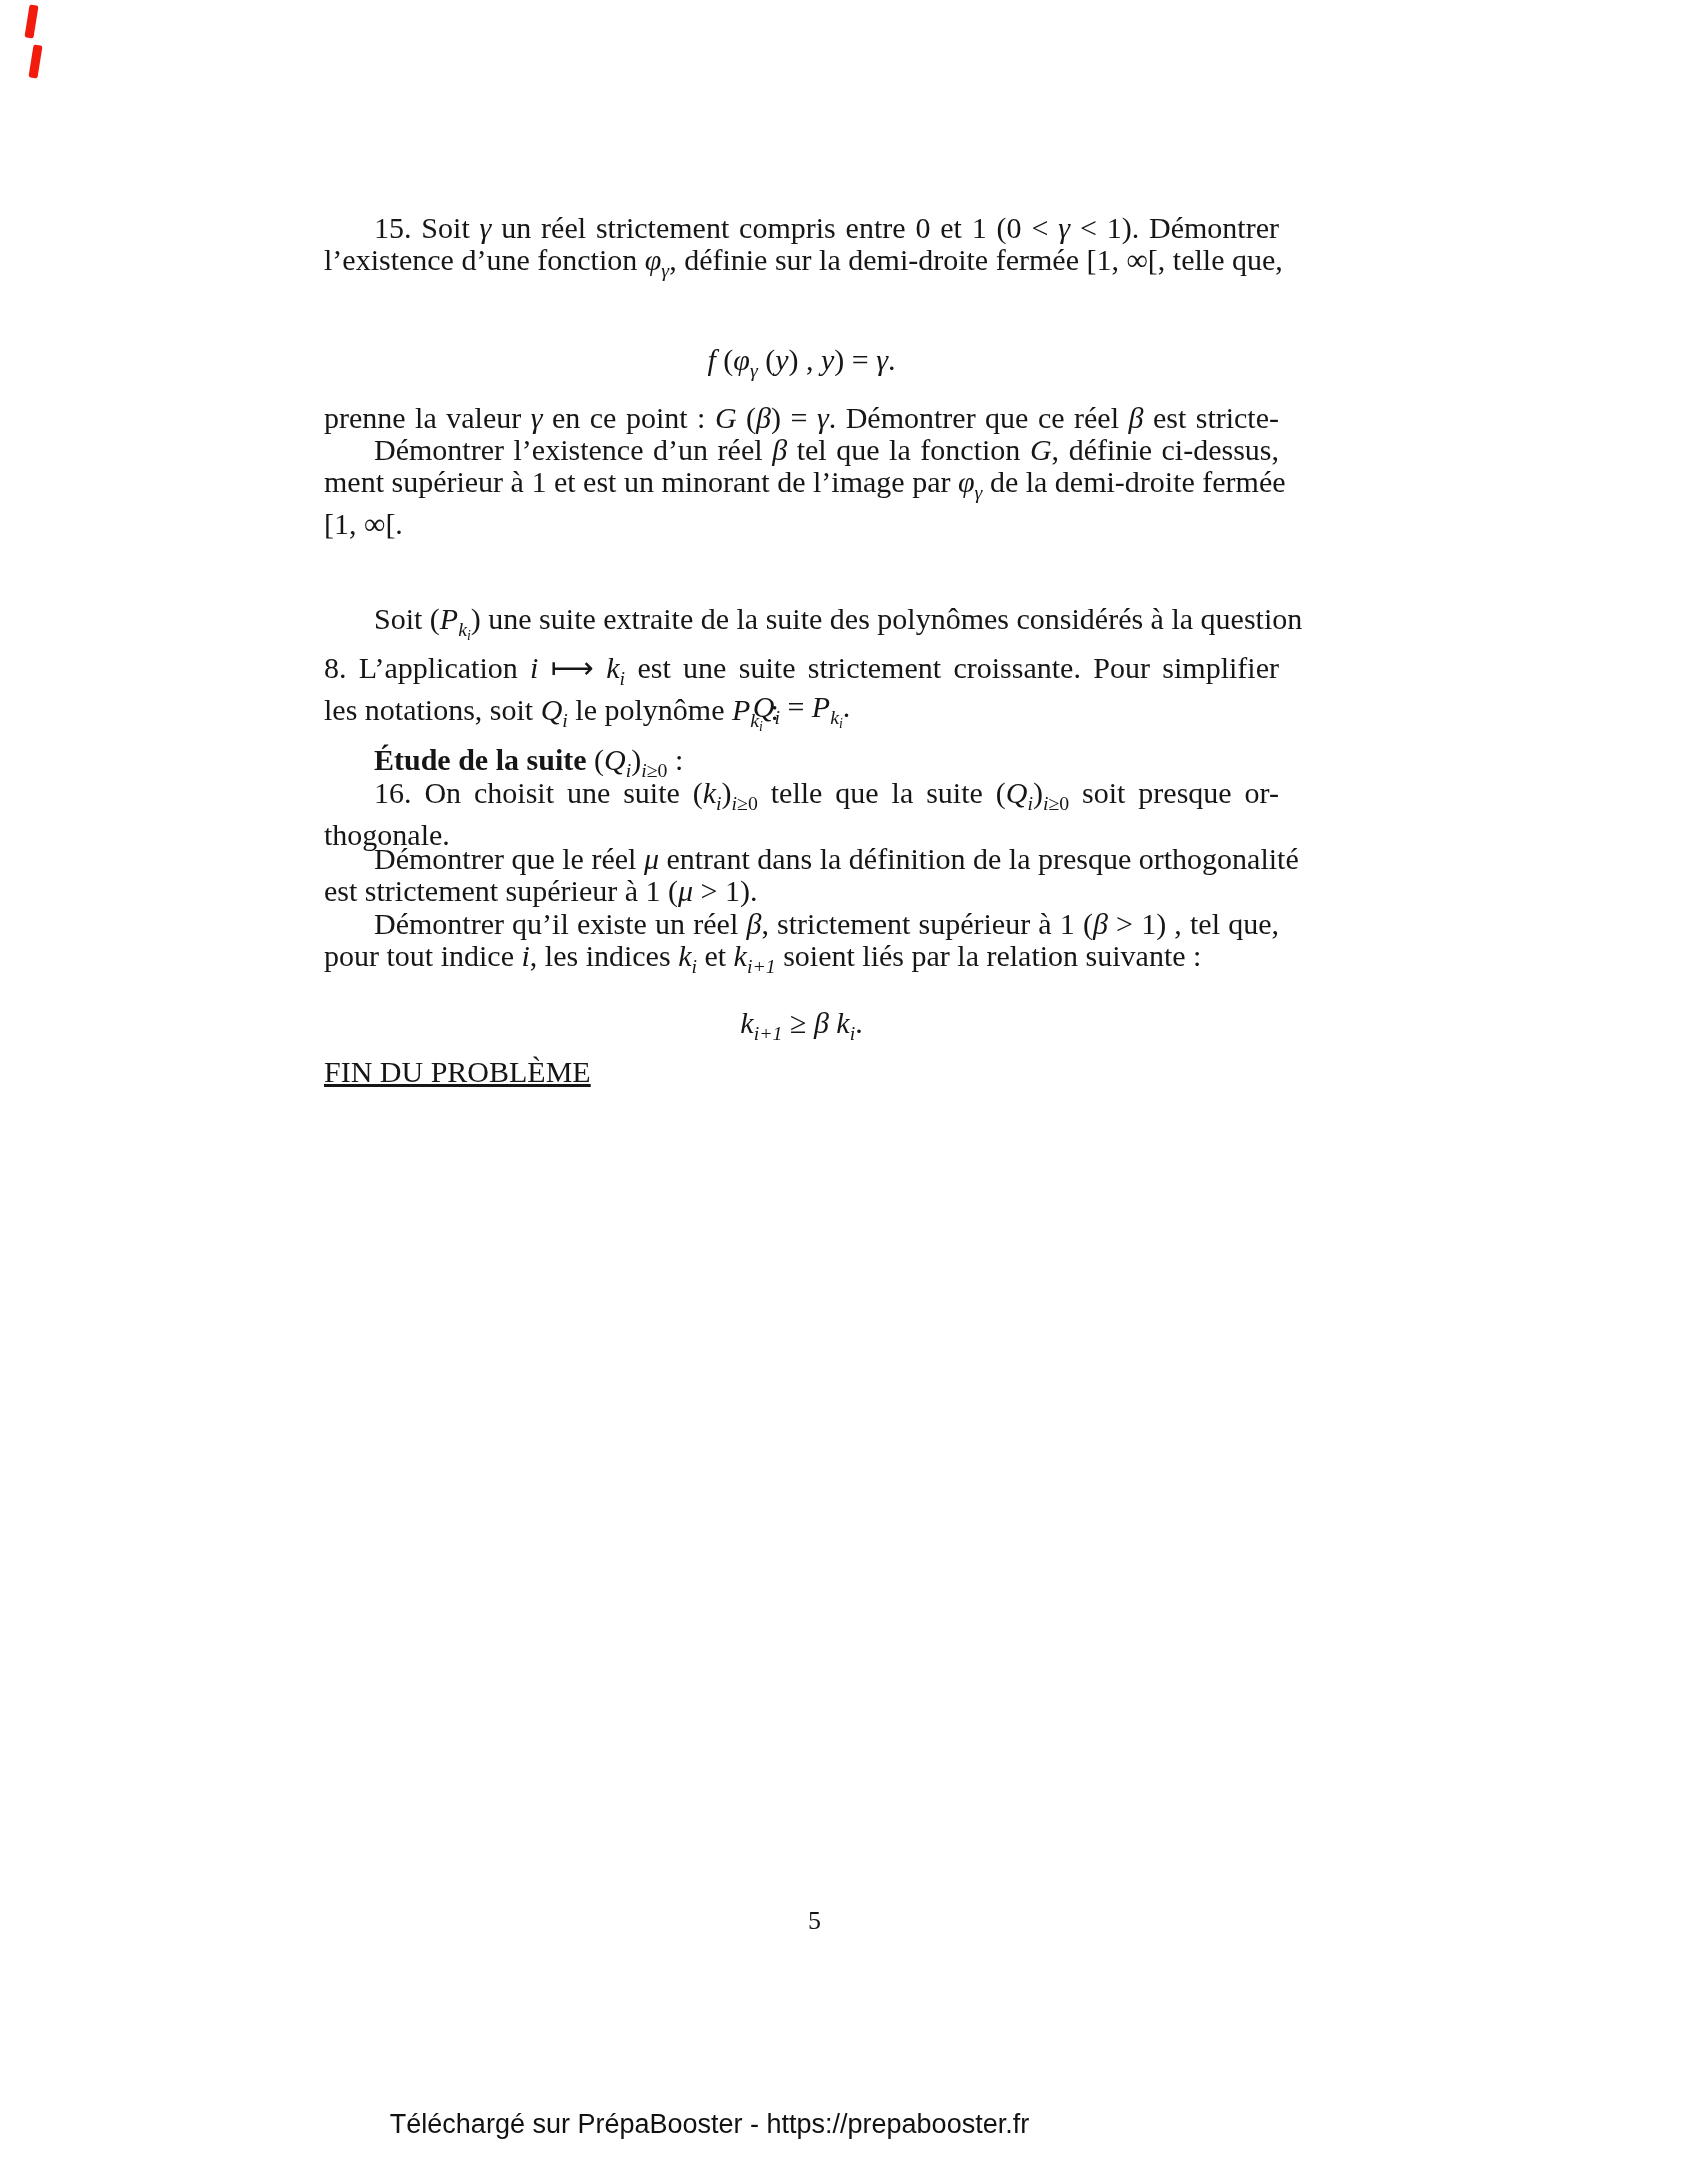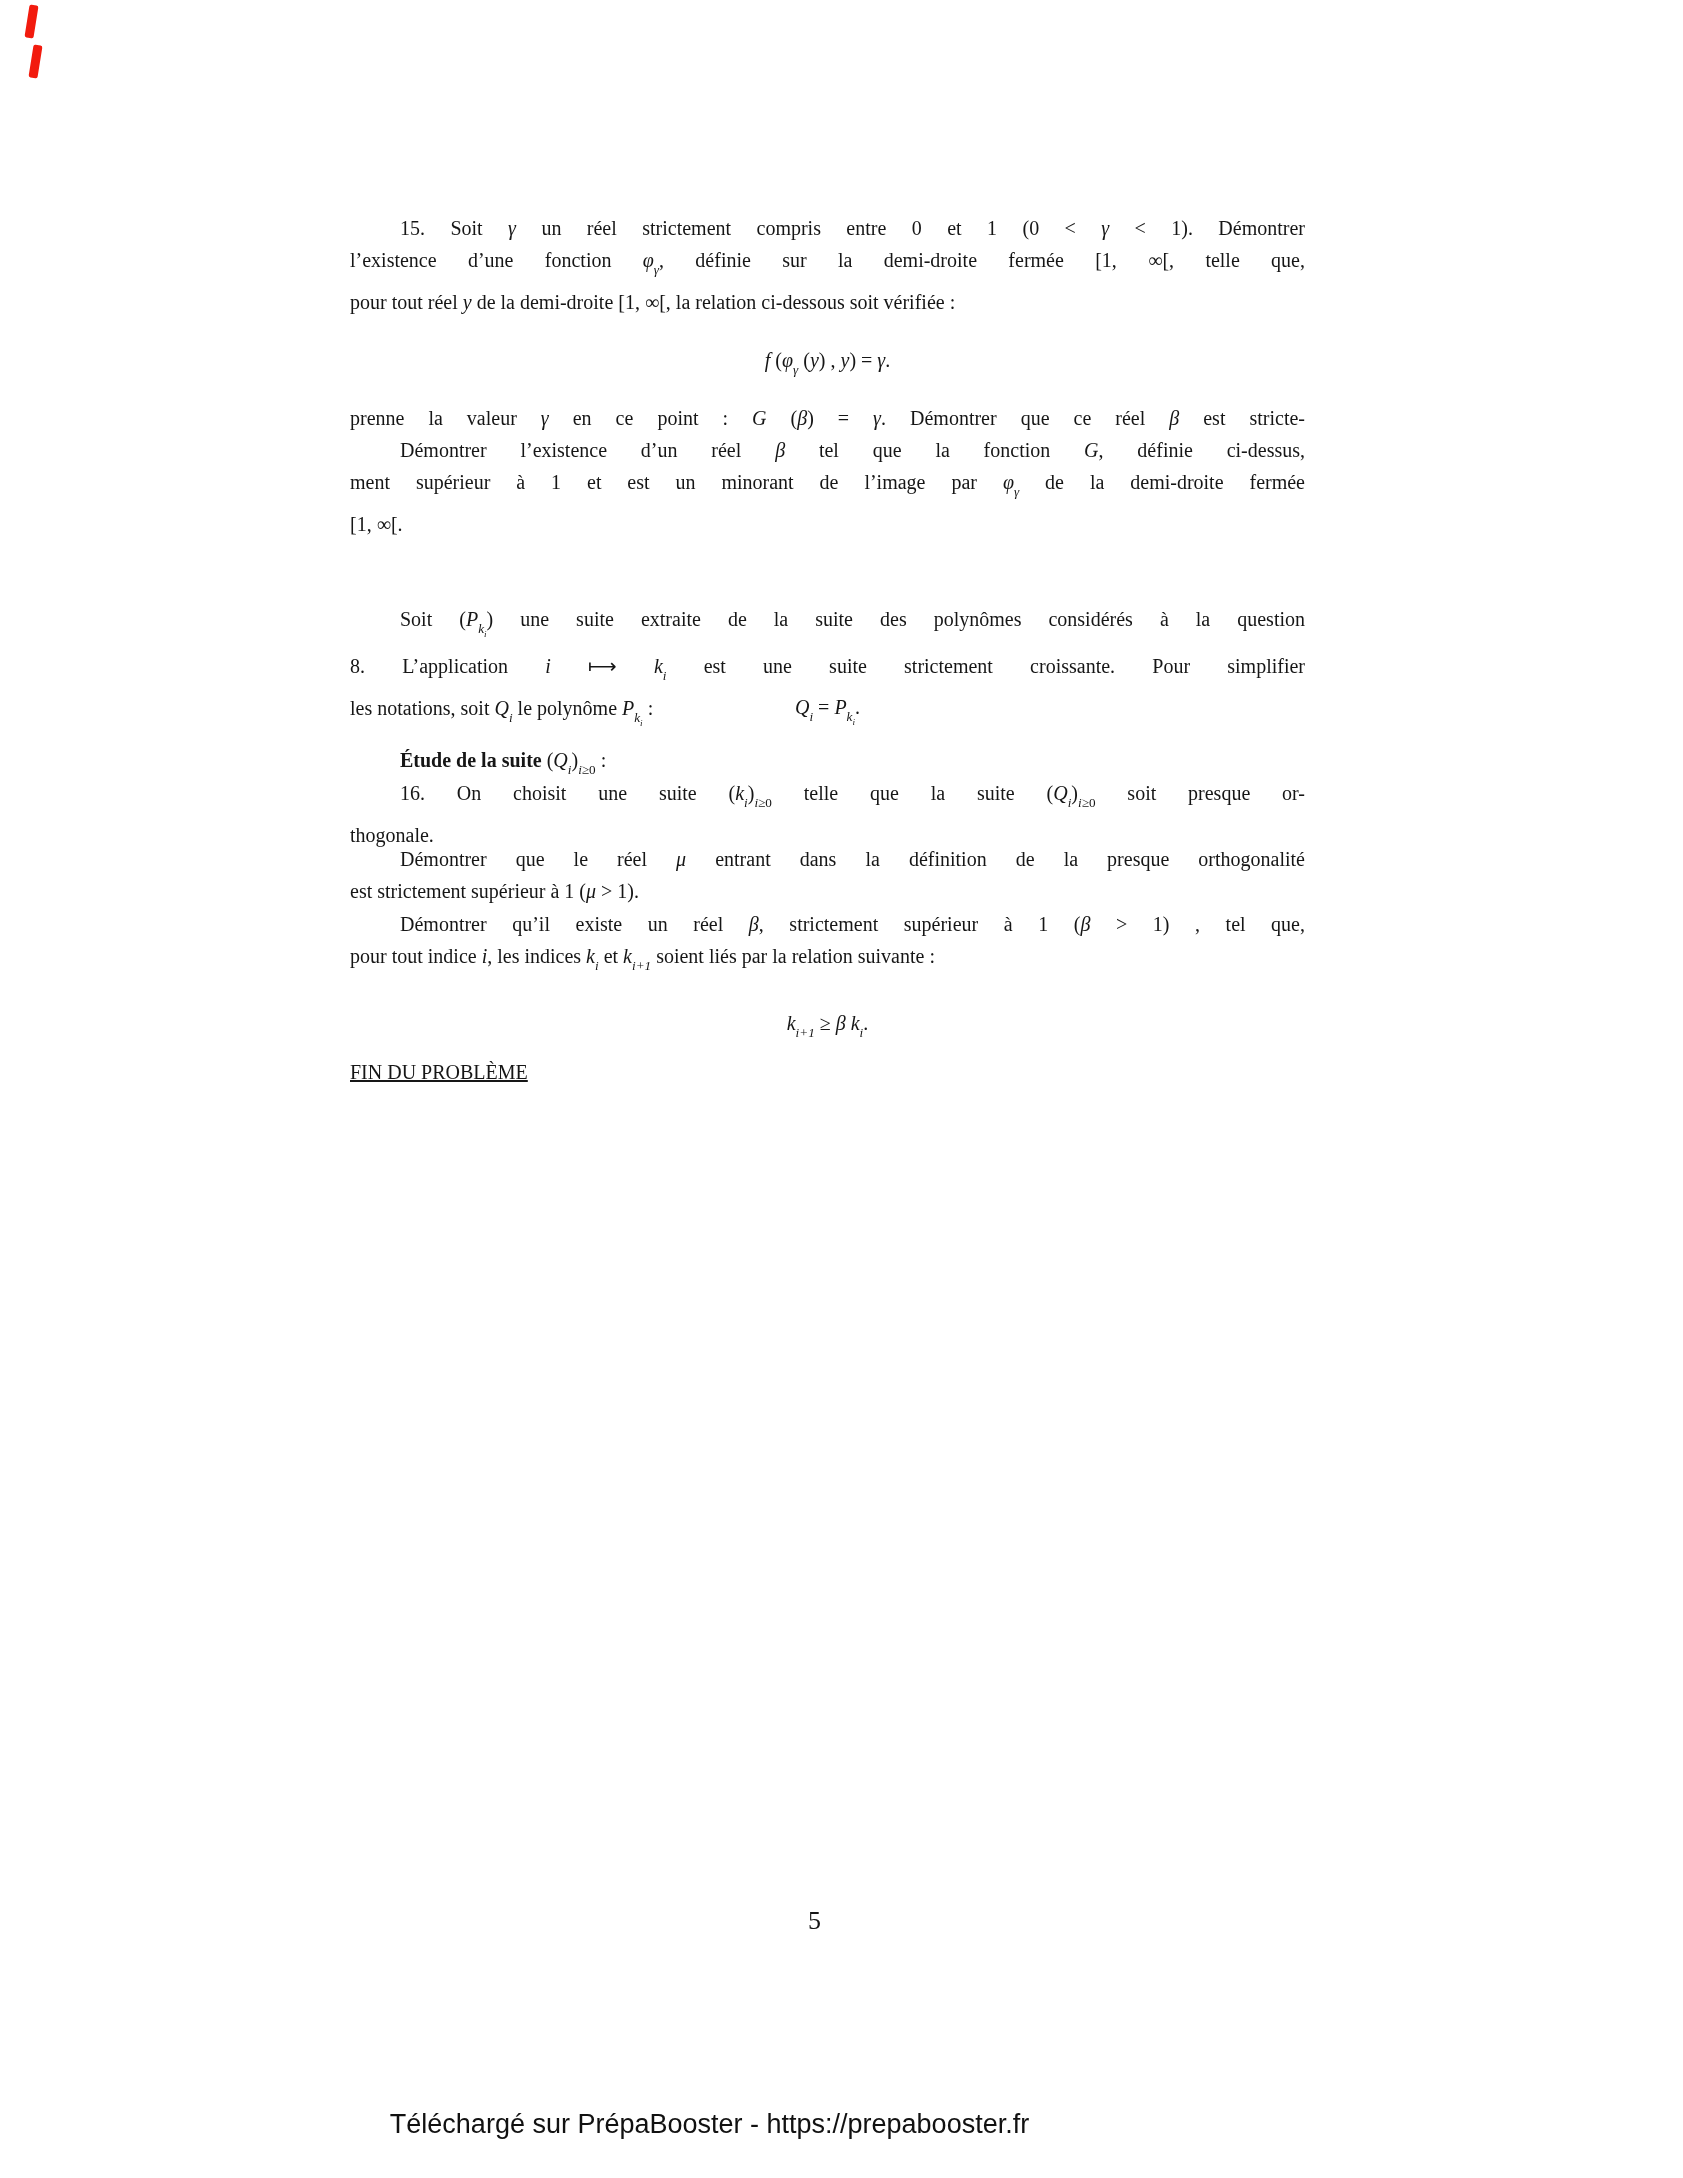--- a/index.html
+++ b/index.html
@@ -6,22 +6,22 @@
   .page{
     position:relative;
     width:1683px;height:2178px;
     background:#ffffff;
     font-family:"Liberation Serif","DejaVu Serif",serif;
     color:#161616;
     overflow:hidden;
   }
   .block{
     position:absolute;
-    left:350px;width:955px;
-    font-size:20px;
+    left:324px;width:955px;
+    font-size:30px;
     line-height:32px;
   }
   .line{white-space:nowrap;}
   .line.just{text-align:justify;text-align-last:justify;}
   .line.end{text-align:left;}
   .line.ind{text-indent:50px;}
   .block.formula{text-align:center;}
   .block.center{text-align:left;text-decoration:underline;}
   .block.heading{text-indent:50px;text-align:left;}
   .it{font-style:italic;}
@@ -51,21 +51,20 @@
 
 <div class="page" style="background: rgb(255, 255, 255); color: rgb(22, 22, 22);">
 
   <div class="red-mark m1" style="background: rgb(242, 27, 14);"></div>
   <div class="red-mark m2" style="background: rgb(242, 27, 14);"></div>
 
   <div>
       <div class="block para" style="top: 212px;">
         <div class="line just ind"><span>15. Soit </span><span class="it">γ</span><span> un réel strictement compris entre 0 et 1 (0 &lt; </span><span class="it">γ</span><span> &lt; 1). Démontrer</span></div>
         <div class="line just"><span>l’existence d’une fonction </span><span class="it">φ</span><span class="it sub">γ</span><span>, définie sur la demi-droite fermée [1, ∞[, telle que,</span></div>
-        <div class="line end"><span>pour tout réel </span><span class="it">y</span><span> de la demi-droite [1, ∞[, la relation ci-dessous soit vérifiée :</span></div>
       </div>
       <div class="block formula" style="top: 344px;"><span class="it">f</span><span> (</span><span class="it">φ</span><span class="it sub">γ</span><span> (</span><span class="it">y</span><span>) , </span><span class="it">y</span><span>) = </span><span class="it">γ</span><span>.</span></div>
       <div class="block para" style="top: 402px;">
         <div class="line just"><span>prenne la valeur </span><span class="it">γ</span><span> en ce point : </span><span class="it">G</span><span> (</span><span class="it">β</span><span>) = </span><span class="it">γ</span><span>. Démontrer que ce réel </span><span class="it">β</span><span> est stricte-</span></div>
         <div class="line just ind"><span>Démontrer l’existence d’un réel </span><span class="it">β</span><span> tel que la fonction </span><span class="it">G</span><span>, définie ci-dessus,</span></div>
         <div class="line just"><span>ment supérieur à 1 et est un minorant de l’image par </span><span class="it">φ</span><span class="it sub">γ</span><span> de la demi-droite fermée</span></div>
         <div class="line end"><span>[1, ∞[.</span></div>
       </div>
       <div class="block para" style="top: 563px; margin-top: 40px;">
         <div class="line just ind"><span>Soit (</span><span class="it">P</span><span class="it sub">k</span><span class="it sub2">i</span><span>) une suite extraite de la suite des polynômes considérés à la question</span></div>

